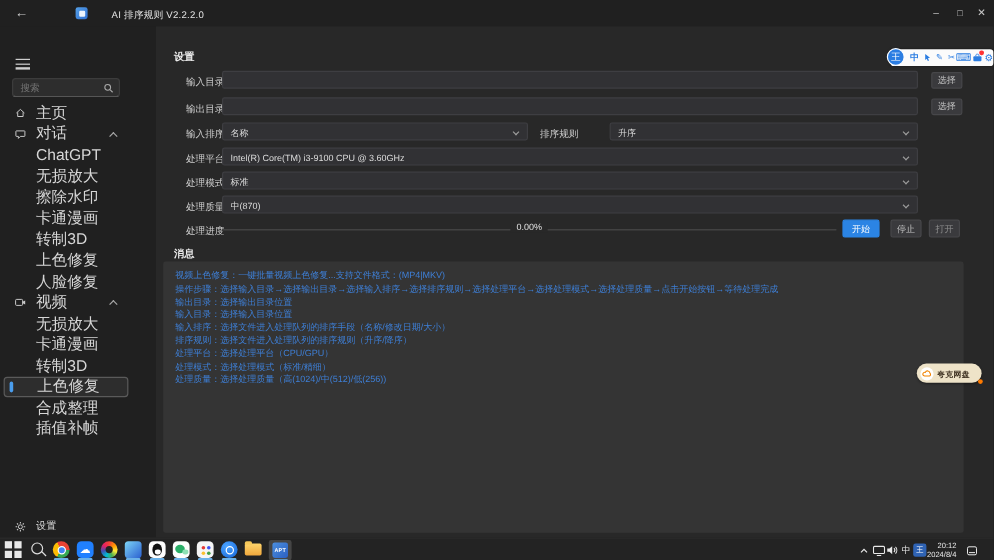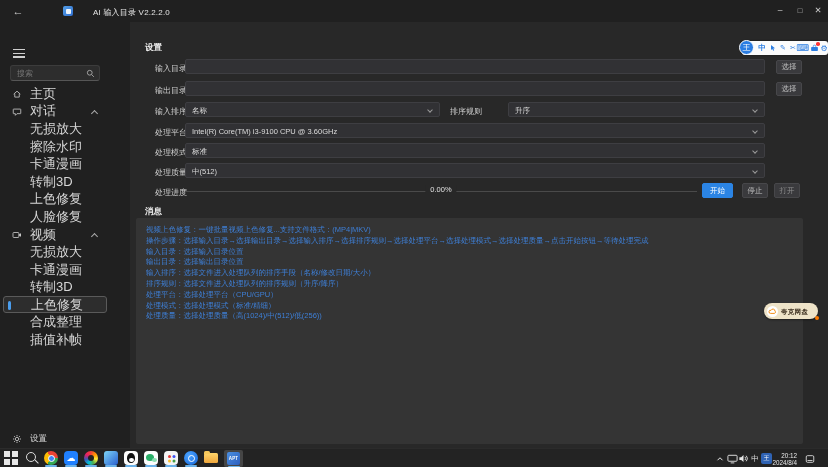--- a/index.html
+++ b/index.html
@@ -105,21 +105,21 @@
   .tr-notif{left:804px;}
 
   svg{display:block;}
 </style>
 </head>
 <body>
 
 <div class="titlebar">
   <div class="back-btn">←</div>
   <div class="app-ico"></div>
-  <div class="win-title">AI 输入目录 V2.2.2.0</div>
+  <div class="win-title">AI 排序规则 V2.2.2.0</div>
   <div class="win-ctl ctl-min">–</div>
   <div class="win-ctl ctl-max">□</div>
   <div class="win-ctl ctl-close">✕</div>
 </div>
 
 <div class="sidebar">
   <div class="hamburger">
       <i></i>
       <i></i>
       <i></i>
@@ -145,20 +145,23 @@
       <div class="nav-item">
         <span class="nav-ic">
           <svg width="10" height="10" viewBox="0 0 12 12">
             <path d="M2 2.5h8a.5.5 0 0 1 .5.5v4.5a.5.5 0 0 1-.5.5H6l-2 2v-2H2a.5.5 0 0 1-.5-.5V3a.5.5 0 0 1 .5-.5z" fill="none" stroke="#c8c8c8" stroke-width="1"></path>
           </svg>
         </span>
         <span>对话</span>
         <span class="chev-up"></span>
       </div>
       <div class="nav-item">
+        <span>ChatGPT</span>
+      </div>
+      <div class="nav-item">
         <span>无损放大</span>
       </div>
       <div class="nav-item">
         <span>擦除水印</span>
       </div>
       <div class="nav-item">
         <span>卡通漫画</span>
       </div>
       <div class="nav-item">
         <span>转制3D</span>
@@ -245,39 +248,39 @@
   </div>
 
   <div class="row-label" style="left:25px;top:125px;">处理模式</div>
   <div class="field" style="left:55px;top:121px;width:580px;text-align:center;">
     <span class="sel-val">标准</span>
     <span class="cd"></span>
   </div>
 
   <div class="row-label" style="left:25px;top:145px;">处理质量</div>
   <div class="field" style="left:55px;top:141px;width:580px;">
-    <span class="sel-val">中(512)</span>
+    <span class="sel-val">中(870)</span>
     <span class="cd"></span>
   </div>
 
   <div class="row-label" style="left:25px;top:165px;">处理进度</div>
   <div class="progress-wrap">
     <div class="progress-track"></div>
     <div class="progress-pct">0.00%</div>
   </div>
   <div class="btn primary" style="left:572px;top:161px;width:31px;">开始</div>
   <div class="btn" style="left:612px;top:161px;width:26px;">停止</div>
   <div class="btn dim" style="left:644px;top:161px;width:26px;">打开</div>
 
   <div class="sec-title t-msg">消息</div>
   <div class="msg-box">
       <div class="msg-line">视频上色修复：一键批量视频上色修复...支持文件格式：(MP4|MKV)</div>
       <div class="msg-line">操作步骤：选择输入目录→选择输出目录→选择输入排序→选择排序规则→选择处理平台→选择处理模式→选择处理质量→点击开始按钮→等待处理完成</div>
+      <div class="msg-line">输出目录：选择输出目录位置</div>
       <div class="msg-line">输入目录：选择输入目录位置</div>
-      <div class="msg-line">输出目录：选择输出目录位置</div>
       <div class="msg-line">输入排序：选择文件进入处理队列的排序手段（名称/修改日期/大小）</div>
       <div class="msg-line">排序规则：选择文件进入处理队列的排序规则（升序/降序）</div>
       <div class="msg-line">处理平台：选择处理平台（CPU/GPU）</div>
       <div class="msg-line">处理模式：选择处理模式（标准/精细）</div>
       <div class="msg-line">处理质量：选择处理质量（高(1024)/中(512)/低(256))</div>
     </div>
 </div>
 
 <div class="ime-bar">
   <span class="ime-logo">王</span>

